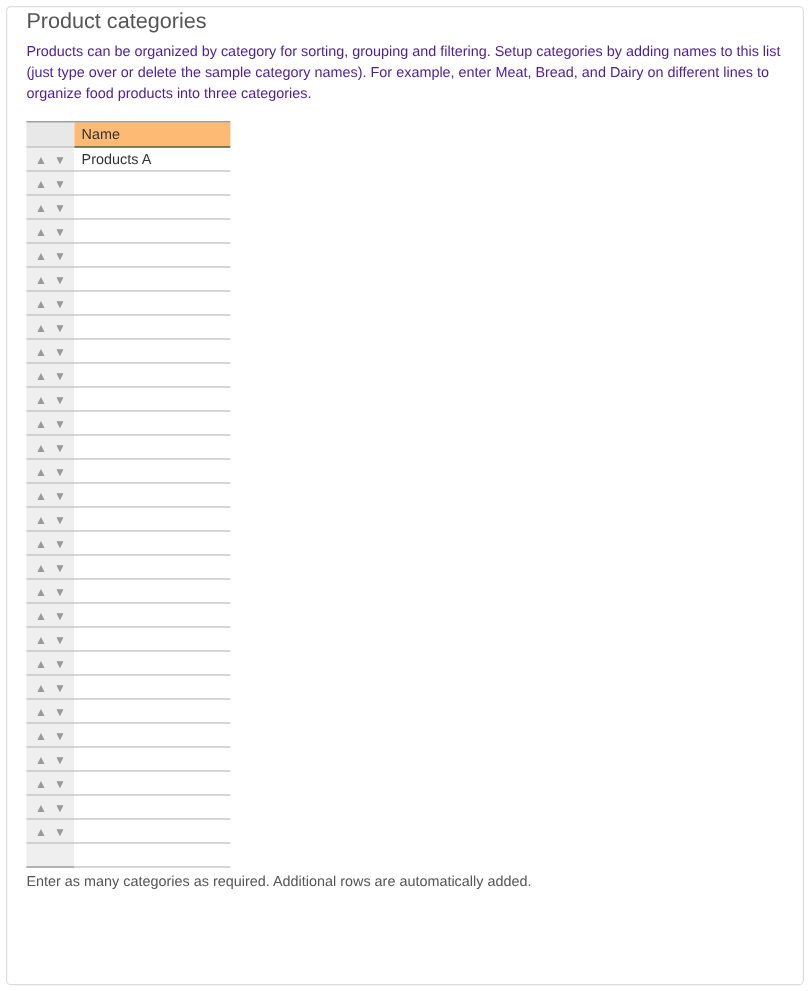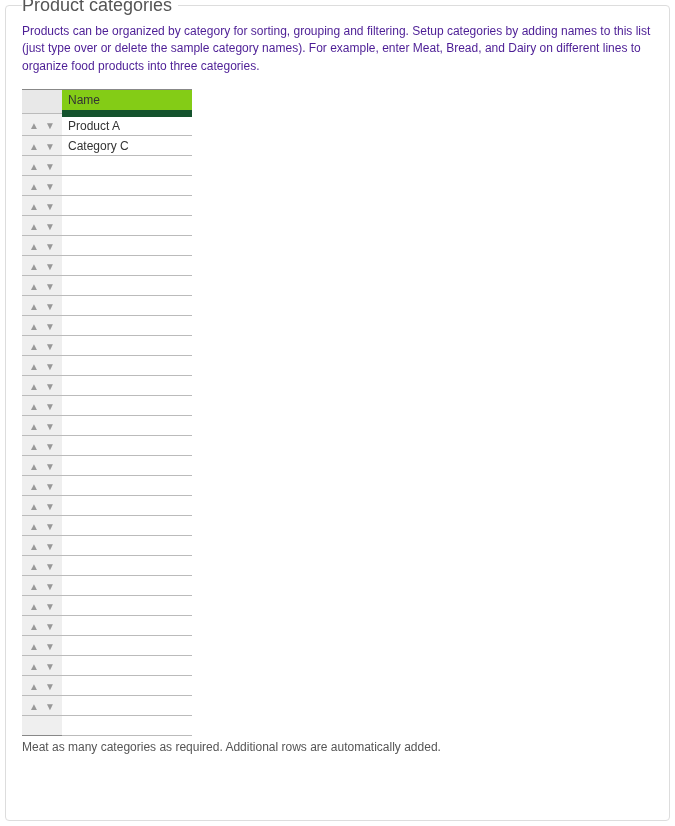--- a/index.html
+++ b/index.html
@@ -7,21 +7,21 @@
     margin: 0;
     padding: 5px;
     font-family: Arial, Helvetica, sans-serif;
     font-size: 12px;
     color: #333;
     background: #fff;
   }
   .panel {
     border: 1px solid #ddd;
     border-radius: 4px;
-    padding: 0 16px 16px 16px;
+    padding: 12px 16px 16px 16px;
     width: 665px;
     min-height: 816px;
     position: relative;
   }
   .panel-title {
     font-size: 18px;
     font-weight: normal;
     color: #555;
     background: #fff;
     display: inline-block;
@@ -42,23 +42,23 @@
   .cat-table th.arrow-col, .cat-table td.arrow-col {
     width: 40px;
     background: #efefef;
     border-bottom: 1px solid #bbb;
     text-align: center;
     padding: 0;
     height: 20px;
     vertical-align: middle;
   }
   .cat-table thead th {
-    background: #84cc16;
+    background: #fdba74;
     border-top: 1px solid #888;
-    border-bottom: 7px solid #14532d;
+    border-bottom: 1px solid #14532d;
     font-weight: normal;
     color: #333;
     text-align: left;
     padding: 3px 6px;
     height: 20px;
     font-size: 12px;
   }
   .cat-table thead th.arrow-col {
     background: #e8e8e8;
   }
@@ -113,28 +113,21 @@
         <th class="arrow-col"></th>
         <th>Name</th>
       </tr>
     </thead>
     <tbody id="cat-body">
         <tr>
           <td class="arrow-col"><span class="arrows">
               <span class="arrow-up"></span>
               <span class="arrow-down"></span>
             </span></td>
-          <td class="name-col">Product A</td>
-        </tr>
-        <tr>
-          <td class="arrow-col"><span class="arrows">
-              <span class="arrow-up"></span>
-              <span class="arrow-down"></span>
-            </span></td>
-          <td class="name-col">Category C</td>
+          <td class="name-col">Products A</td>
         </tr>
         <tr>
           <td class="arrow-col"><span class="arrows">
               <span class="arrow-up"></span>
               <span class="arrow-down"></span>
             </span></td>
           <td class="name-col"></td>
         </tr>
         <tr>
           <td class="arrow-col"><span class="arrows">
@@ -327,14 +320,14 @@
         </tr>
       </tbody>
     <tfoot>
       <tr class="spacer-row">
         <td class="arrow-col"></td>
         <td class="name-col"></td>
       </tr>
     </tfoot>
   </table>
 
-  <div class="footer-note">Meat as many categories as required. Additional rows are automatically added.</div>
+  <div class="footer-note">Enter as many categories as required. Additional rows are automatically added.</div>
 </div>
 
 </body></html>

